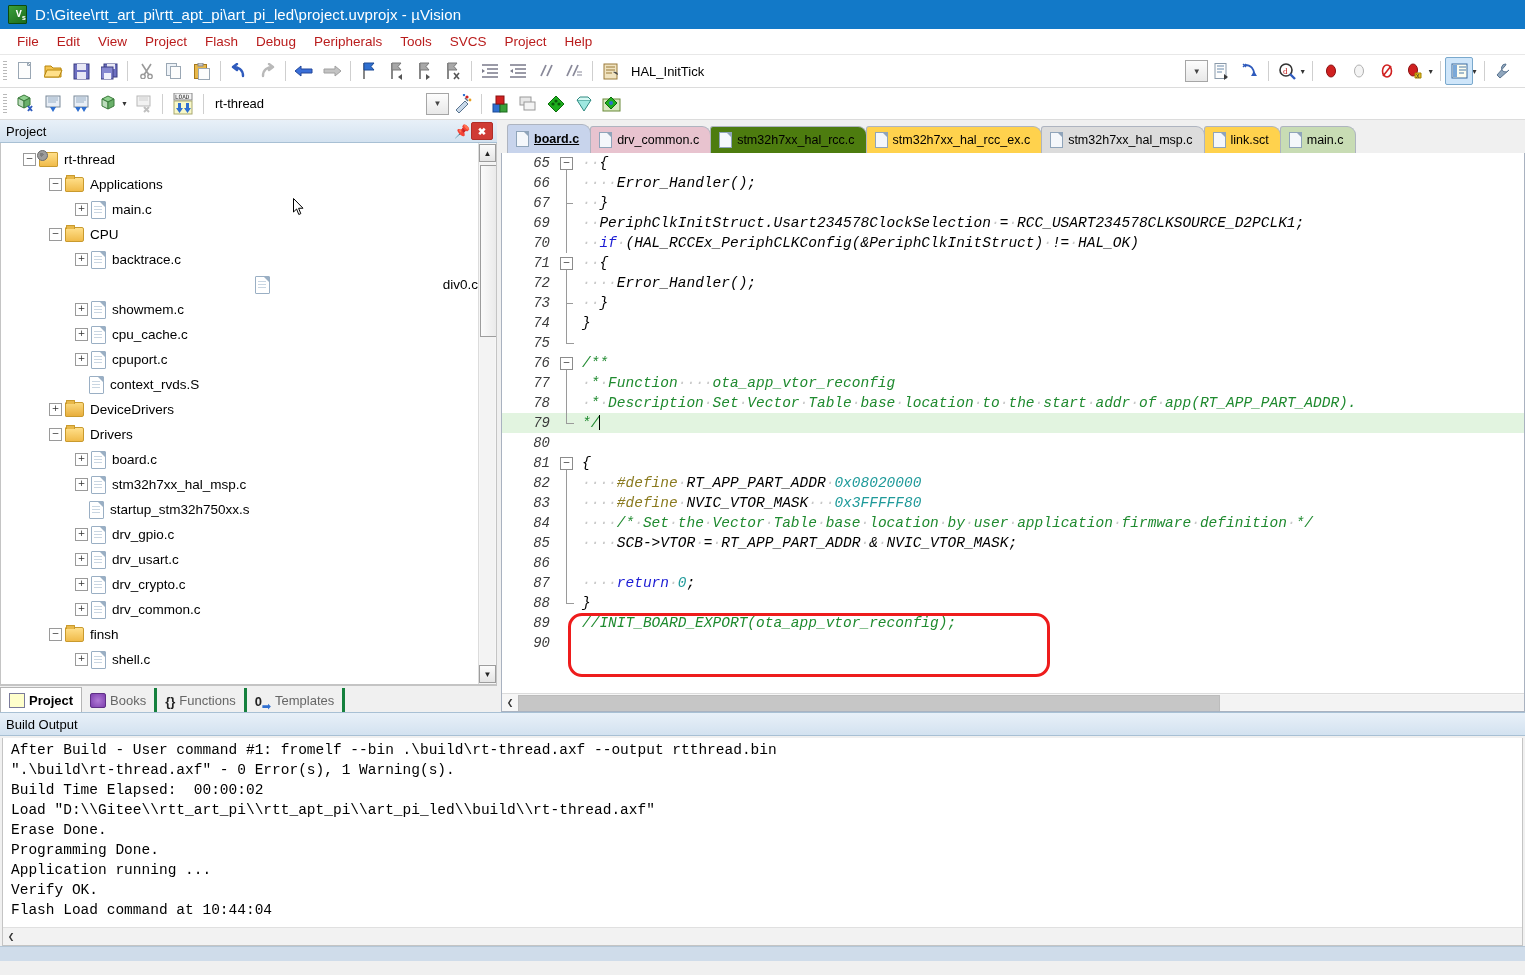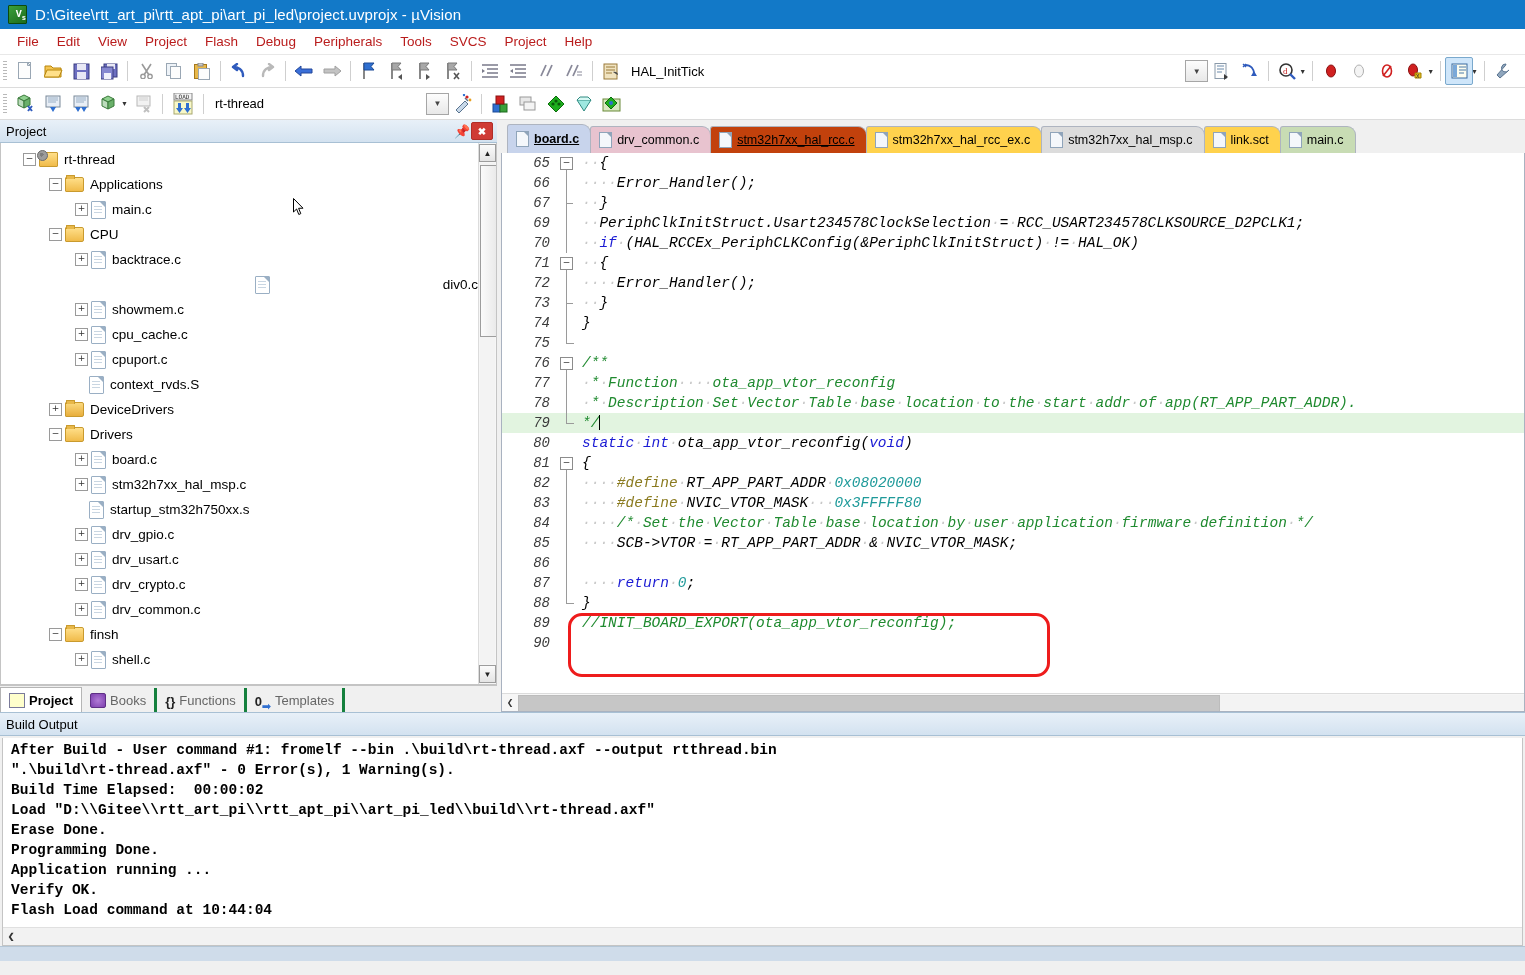--- a/index.html
+++ b/index.html
@@ -202,21 +202,21 @@
   .hsb-track{flex:1;height:15px;background:#f3f3f3;position:relative;}
   .hsb-thumb{position:absolute;top:0;left:0;height:15px;background:#c6c6c6;border:1px solid #bcbcbc;}
   
   #build-head{
     height:22px;background:linear-gradient(#e8f0f8,#d3e2f0);
     display:flex;align-items:center;border-top:1px solid #a8c0d4;border-bottom:1px solid #a8c0d4;
     padding-left:6px;font-size:13px;
   }
   #build-body{
     height:205px;background:#fff;border:1px solid #c4c4c4;border-top:none;
-    margin:2px 2px 0 2px;padding:2px 0 0 8px;overflow:hidden;position:relative;font-weight:bold;
+    margin:2px 2px 0 2px;padding:2px 0 0 8px;overflow:hidden;position:relative;
   }
   .bline{
     font-family:"Liberation Mono",monospace;font-size:14.5px;line-height:20px;
     white-space:pre;color:#000;
   }
   #build-hscroll{
     position:absolute;left:0;right:0;bottom:0;height:17px;background:#f2f2f2;
     border-top:1px solid #e0e0e0;display:flex;align-items:center;
   }
   #statusbar{height:14px;background:#cfdcea;border-top:1px solid #b4c6d6;}
@@ -700,21 +700,21 @@
   <div id="editor-panel">
     <div id="tabbar">
         <div class="etab active" style="background: rgb(200, 212, 236);">
           <span class="etab-ico"></span>
           <span class="etab-label">board.c</span>
         </div>
         <div class="etab" style="background: rgb(232, 195, 207);">
           <span class="etab-ico"></span>
           <span class="etab-label">drv_common.c</span>
         </div>
-        <div class="etab" style="background: #c2410c; text-decoration: underline;">
+        <div class="etab" style="background: #4d7c0f;">
           <span class="etab-ico"></span>
           <span class="etab-label">stm32h7xx_hal_rcc.c</span>
         </div>
         <div class="etab" style="background: rgb(255, 210, 77);">
           <span class="etab-ico"></span>
           <span class="etab-label">stm32h7xx_hal_rcc_ex.c</span>
         </div>
         <div class="etab" style="background: rgb(220, 220, 220);">
           <span class="etab-ico"></span>
           <span class="etab-label">stm32h7xx_hal_msp.c</span>
@@ -738,21 +738,21 @@
           <div class="crow"><span class="lnum">70</span><span class="fold"><span class="vline"></span></span><span class="ctext"><span><span class="dot">·</span><span class="dot">·</span></span><span class="kw">if</span><span><span class="dot">·</span>(HAL_RCCEx_PeriphCLKConfig(&amp;PeriphClkInitStruct)<span class="dot">·</span>!=<span class="dot">·</span>HAL_OK)</span></span></div>
           <div class="crow"><span class="lnum">71</span><span class="fold"><span class="vline half-bot"></span><span class="box">−</span></span><span class="ctext"><span><span class="dot">·</span><span class="dot">·</span>{</span></span></div>
           <div class="crow"><span class="lnum">72</span><span class="fold"><span class="vline"></span></span><span class="ctext"><span><span class="dot">·</span><span class="dot">·</span><span class="dot">·</span><span class="dot">·</span>Error_Handler();</span></span></div>
           <div class="crow"><span class="lnum">73</span><span class="fold"><span class="vline"></span><span class="tick"></span></span><span class="ctext"><span><span class="dot">·</span><span class="dot">·</span>}</span></span></div>
           <div class="crow"><span class="lnum">74</span><span class="fold"><span class="vline"></span></span><span class="ctext"><span>}</span></span></div>
           <div class="crow"><span class="lnum">75</span><span class="fold"><span class="corner"></span></span><span class="ctext"><span></span></span></div>
           <div class="crow"><span class="lnum">76</span><span class="fold"><span class="vline half-bot"></span><span class="box">−</span></span><span class="ctext"><span class="cmt">/**</span></span></div>
           <div class="crow"><span class="lnum">77</span><span class="fold"><span class="vline"></span></span><span class="ctext"><span class="cmt"><span class="dot">·</span>*<span class="dot">·</span>Function<span class="dot">·</span><span class="dot">·</span><span class="dot">·</span><span class="dot">·</span>ota_app_vtor_reconfig</span></span></div>
           <div class="crow"><span class="lnum">78</span><span class="fold"><span class="vline"></span></span><span class="ctext"><span class="cmt"><span class="dot">·</span>*<span class="dot">·</span>Description<span class="dot">·</span>Set<span class="dot">·</span>Vector<span class="dot">·</span>Table<span class="dot">·</span>base<span class="dot">·</span>location<span class="dot">·</span>to<span class="dot">·</span>the<span class="dot">·</span>start<span class="dot">·</span>addr<span class="dot">·</span>of<span class="dot">·</span>app(RT_APP_PART_ADDR).</span></span></div>
           <div class="crow cur"><span class="lnum">79</span><span class="fold"><span class="corner"></span></span><span class="ctext"><span class="cmt">*/</span><span class="caret"></span></span></div>
-          <div class="crow"><span class="lnum">80</span><span class="fold"></span><span class="ctext"><span class="kw">static<span class="dot">·</span>int</span><span><span class="dot">·</span>ota_app_vtor_reconfig(</span><span class="kw">void</span><span>)</span></span></div>
+          <div class="crow"><span class="lnum">80</span><span class="fold"></span></div>
           <div class="crow"><span class="lnum">81</span><span class="fold"><span class="vline half-bot"></span><span class="box">−</span></span><span class="ctext"><span>{</span></span></div>
           <div class="crow"><span class="lnum">82</span><span class="fold"><span class="vline"></span></span><span class="ctext"><span><span class="dot">·</span><span class="dot">·</span><span class="dot">·</span><span class="dot">·</span></span><span class="pre">#define</span><span><span class="dot">·</span>RT_APP_PART_ADDR<span class="dot">·</span></span><span class="num">0x08020000</span></span></div>
           <div class="crow"><span class="lnum">83</span><span class="fold"><span class="vline"></span></span><span class="ctext"><span><span class="dot">·</span><span class="dot">·</span><span class="dot">·</span><span class="dot">·</span></span><span class="pre">#define</span><span><span class="dot">·</span>NVIC_VTOR_MASK<span class="dot">·</span><span class="dot">·</span><span class="dot">·</span></span><span class="num">0x3FFFFF80</span></span></div>
           <div class="crow"><span class="lnum">84</span><span class="fold"><span class="vline"></span></span><span class="ctext"><span><span class="dot">·</span><span class="dot">·</span><span class="dot">·</span><span class="dot">·</span></span><span class="cmt">/*<span class="dot">·</span>Set<span class="dot">·</span>the<span class="dot">·</span>Vector<span class="dot">·</span>Table<span class="dot">·</span>base<span class="dot">·</span>location<span class="dot">·</span>by<span class="dot">·</span>user<span class="dot">·</span>application<span class="dot">·</span>firmware<span class="dot">·</span>definition<span class="dot">·</span>*/</span></span></div>
           <div class="crow"><span class="lnum">85</span><span class="fold"><span class="vline"></span></span><span class="ctext"><span><span class="dot">·</span><span class="dot">·</span><span class="dot">·</span><span class="dot">·</span>SCB-&gt;VTOR<span class="dot">·</span>=<span class="dot">·</span>RT_APP_PART_ADDR<span class="dot">·</span>&amp;<span class="dot">·</span>NVIC_VTOR_MASK;</span></span></div>
           <div class="crow"><span class="lnum">86</span><span class="fold"><span class="vline"></span></span><span class="ctext"><span></span></span></div>
           <div class="crow"><span class="lnum">87</span><span class="fold"><span class="vline"></span></span><span class="ctext"><span><span class="dot">·</span><span class="dot">·</span><span class="dot">·</span><span class="dot">·</span></span><span class="kw">return</span><span><span class="dot">·</span></span><span class="num">0</span><span>;</span></span></div>
           <div class="crow"><span class="lnum">88</span><span class="fold"><span class="corner"></span></span><span class="ctext"><span>}</span></span></div>
           <div class="crow"><span class="lnum">89</span><span class="fold"></span><span class="ctext"><span class="cmt">//INIT_BOARD_EXPORT(ota_app_vtor_reconfig);</span></span></div>
           <div class="crow"><span class="lnum">90</span><span class="fold"></span><span class="ctext"><span></span></span></div>

